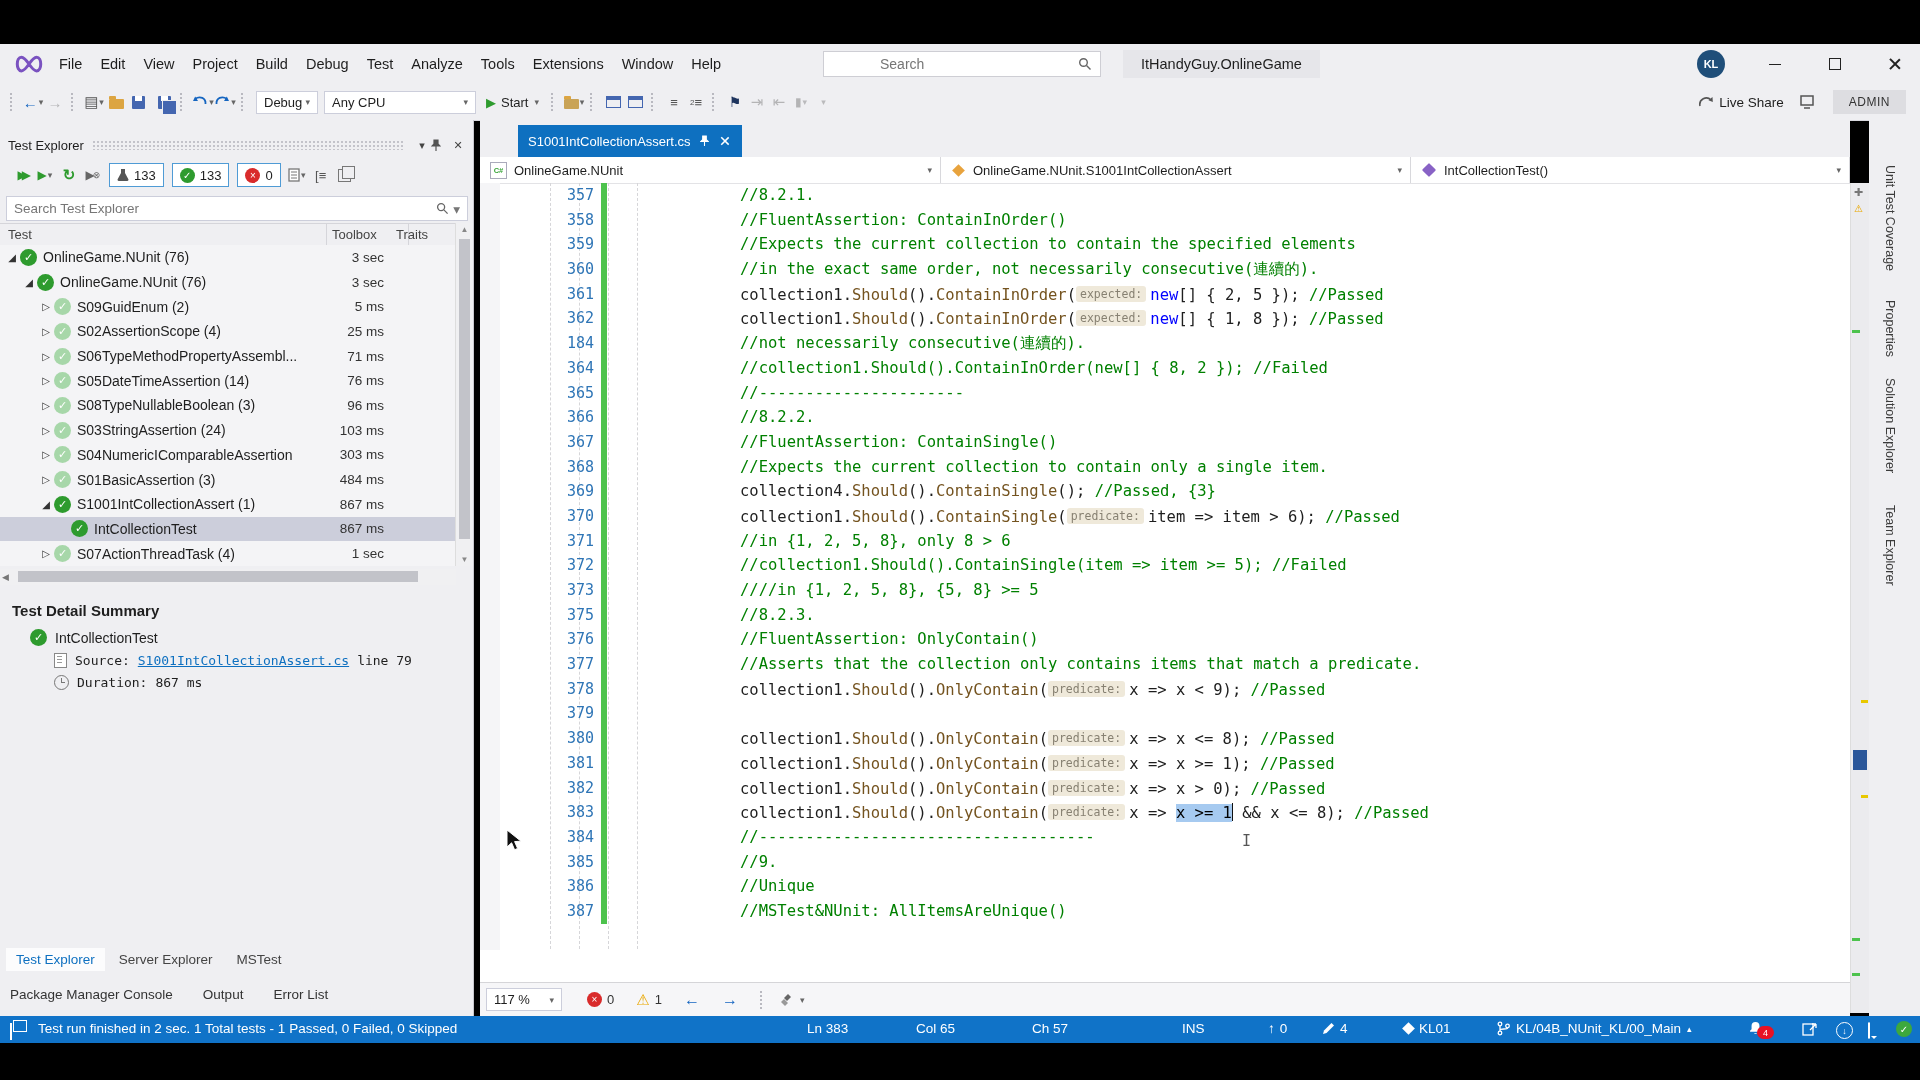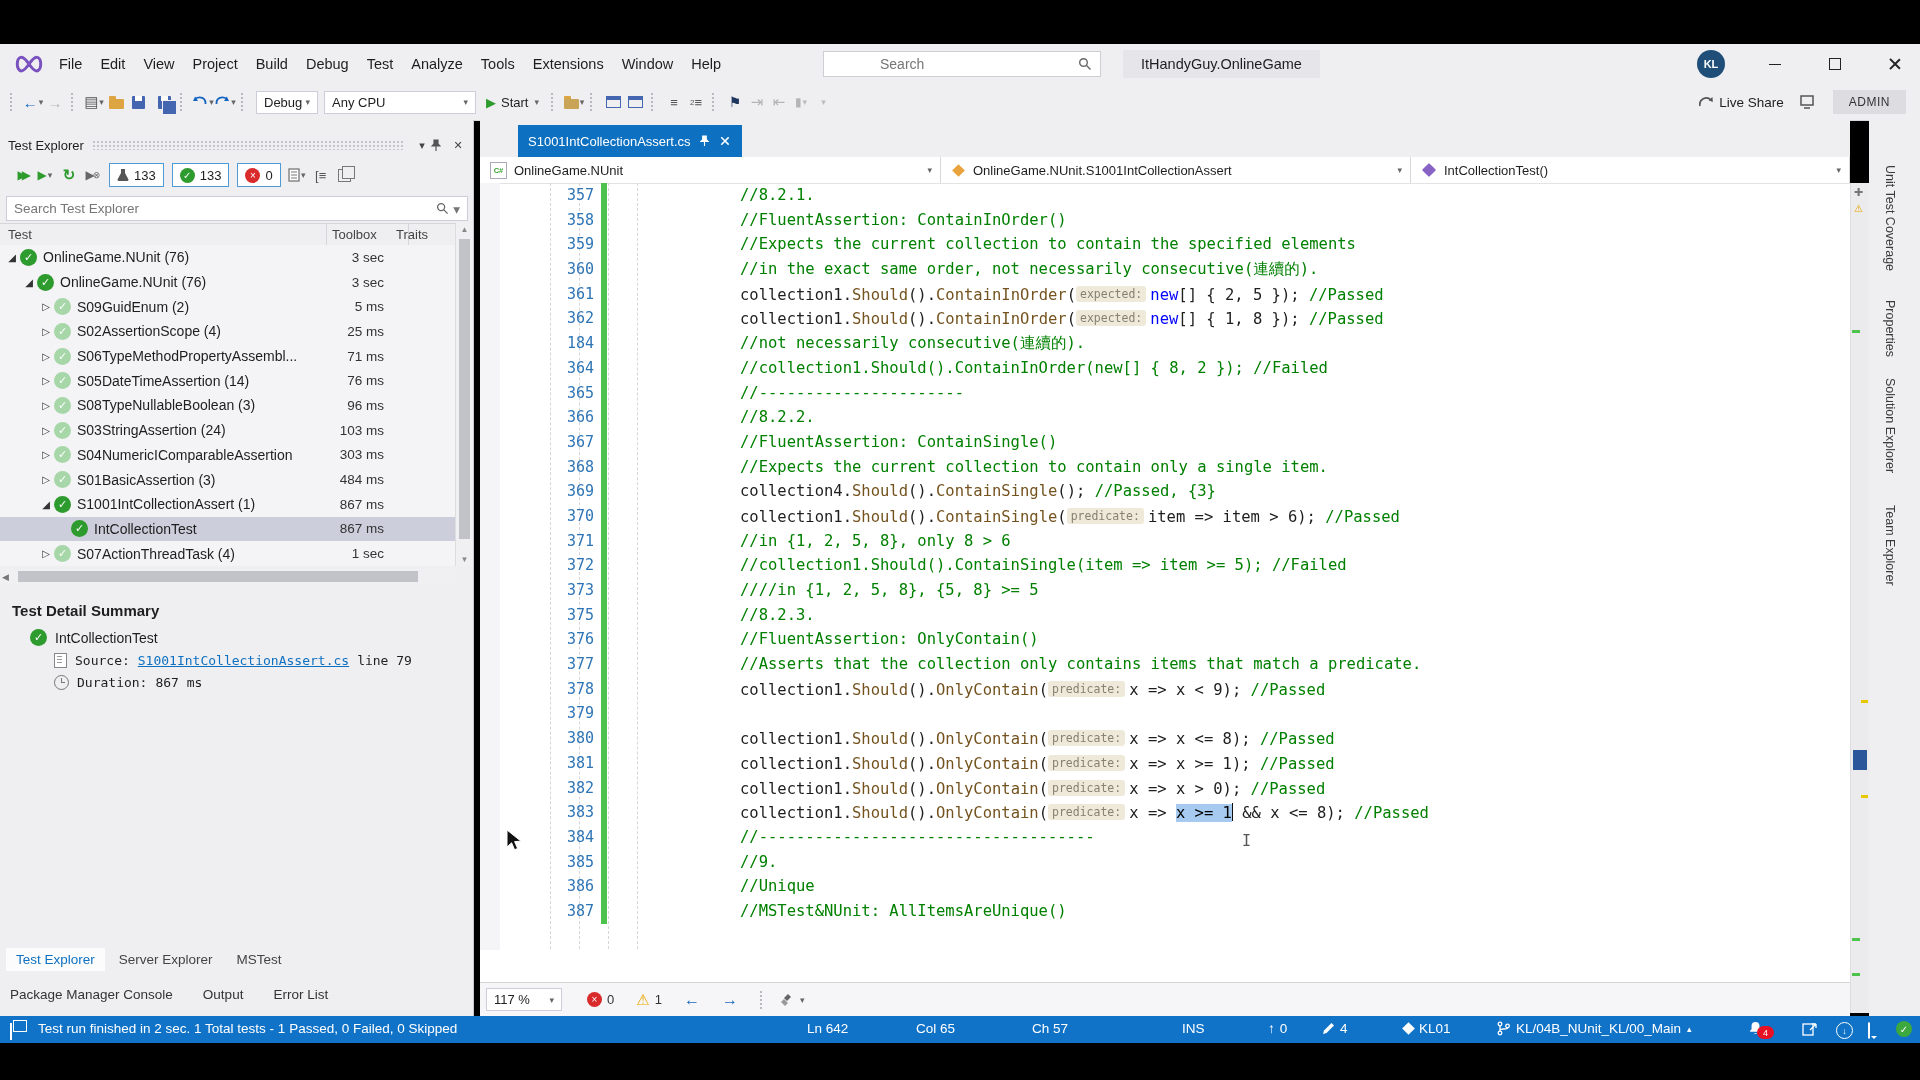--- a/index.html
+++ b/index.html
@@ -573,21 +573,21 @@
   <div id="panel-tabs">
       <span class="ptab">Package Manager Console</span>
       <span class="ptab">Output</span>
       <span class="ptab">Error List</span>
     </div>
 </div>
 
 <div id="statusbar" class="abs">
   <span class="seg" style="left:10px;top:8px;"><span class="sb-winico"></span></span>
   <span class="seg" style="left:38px;">Test run finished in 2 sec. 1 Total tests - 1 Passed, 0 Failed, 0 Skipped</span>
-  <span class="seg" style="left:807px;">Ln 642</span>
+  <span class="seg" style="left:807px;">Ln 383</span>
   <span class="seg" style="left:916px;">Col 65</span>
   <span class="seg" style="left:1032px;">Ch 57</span>
   <span class="seg" style="left:1182px;">INS</span>
   <span class="seg" style="left:1268px;display:flex;gap:5px;align-items:center;">
     <span>↑</span>
     <span>0</span>
   </span>
   <span class="seg" style="left:1322px;display:flex;gap:5px;align-items:center;">
     <svg width="13" height="13" viewBox="0 0 13 13">
       <path d="M1 12 L2 8.5 L9.5 1 L12 3.5 L4.5 11 Z" fill="#fff"></path>

